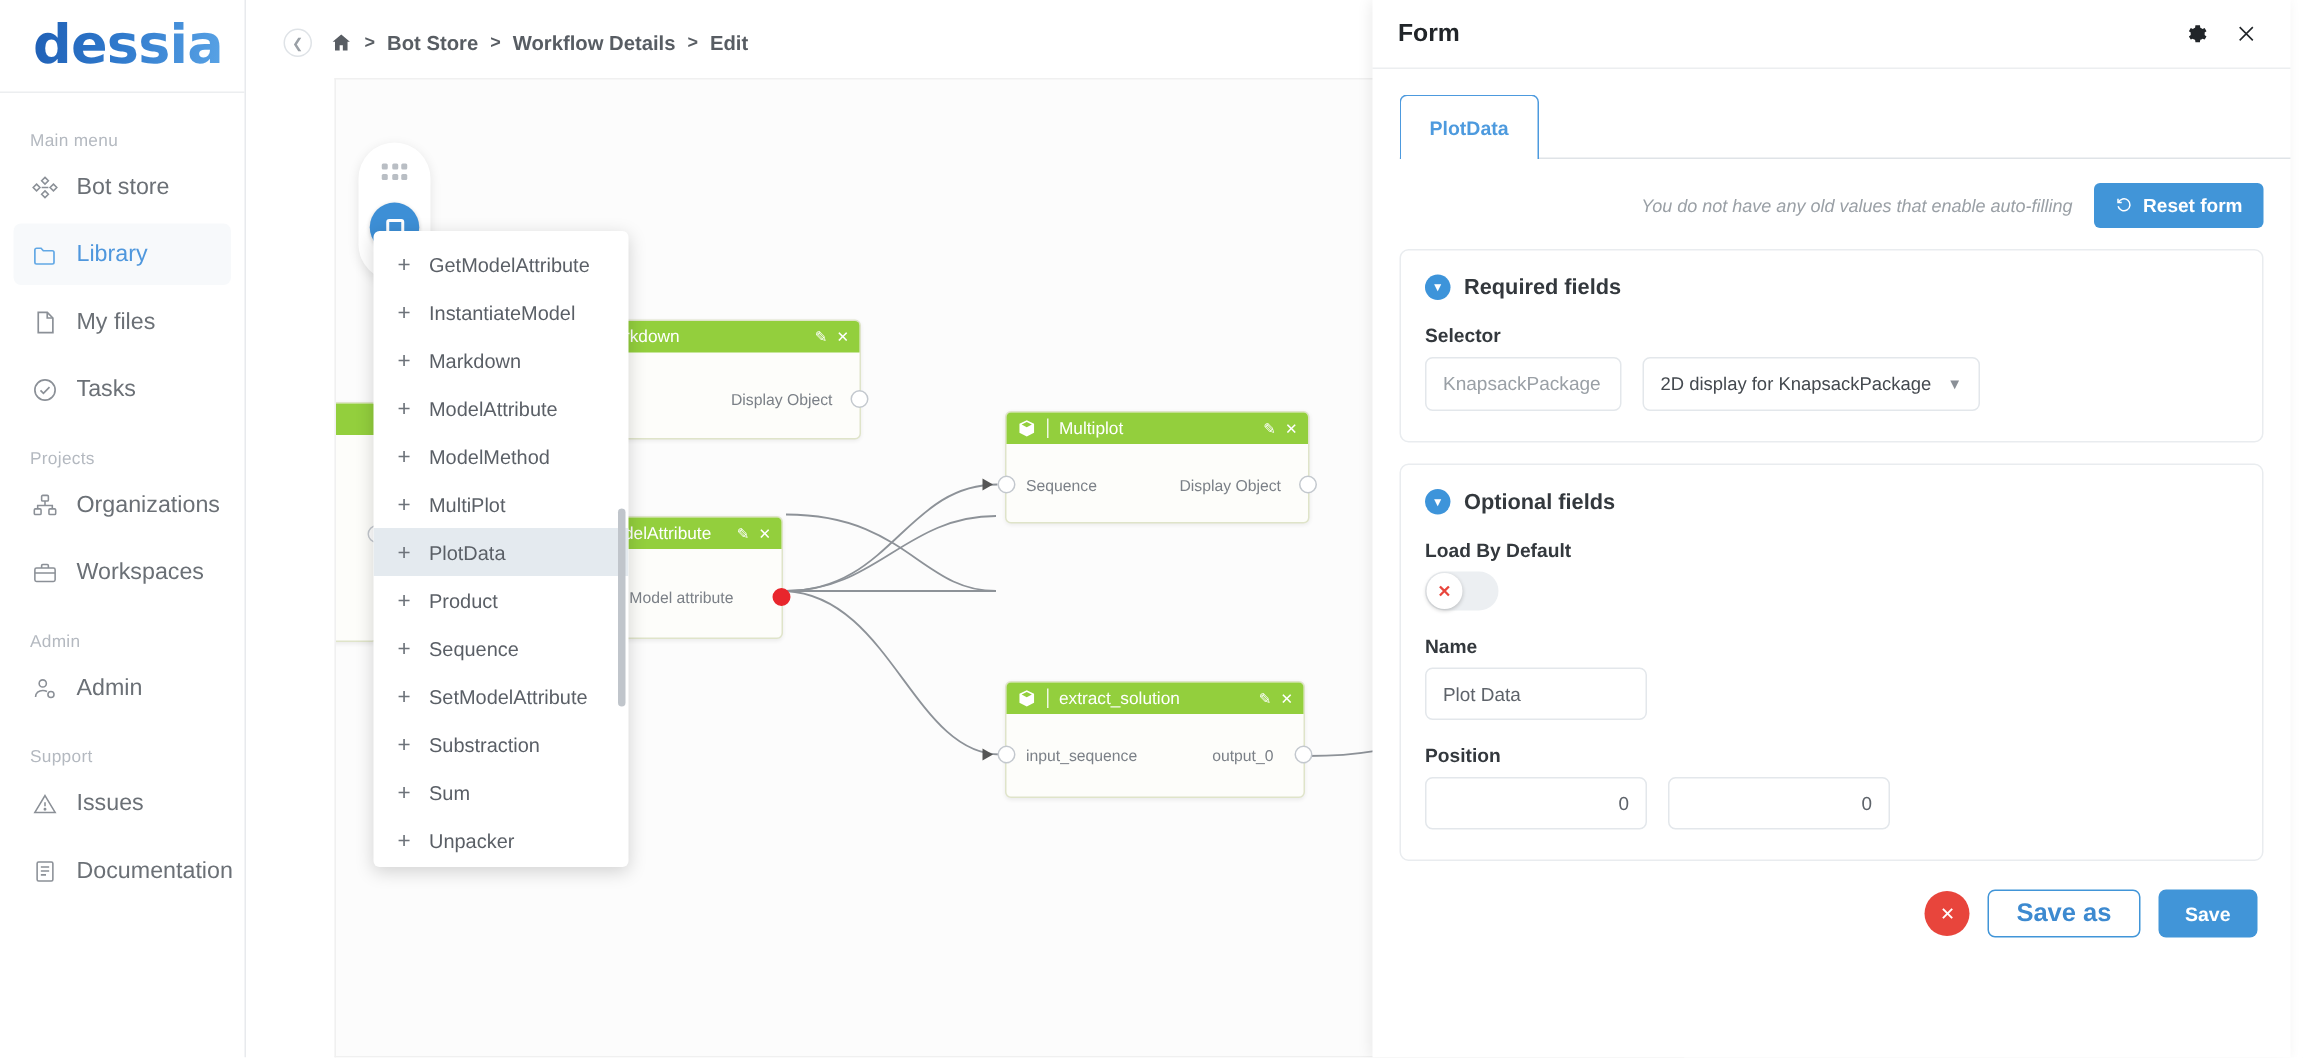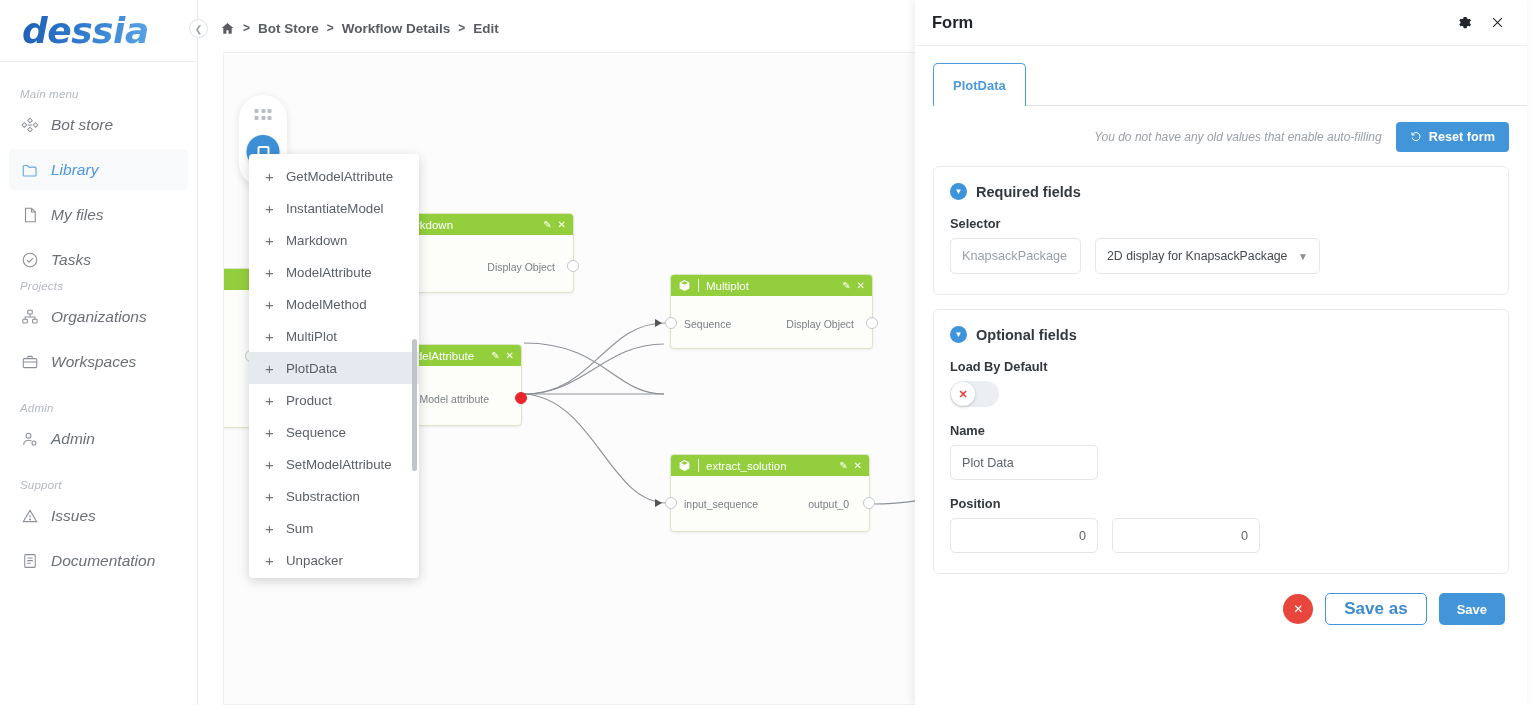--- a/index.html
+++ b/index.html
@@ -7,43 +7,42 @@
     width: 1535px; height: 705px;
     font-family: "Liberation Sans", sans-serif;
     background: #ffffff;
     overflow: hidden;
   }
   .app { position: relative; width: 1535px; height: 705px; }
 
   
   .sidebar {
     position: absolute; left: 0; top: 0;
-    width: 198px; height: 705px;
+    width: 164px; height: 705px;
     background: #ffffff;
     border-right: 1px solid #e8eaed;
-    font-style: italic;
   }
   .logo-area {
     height: 62px; display: flex; align-items: center;
     padding-left: 22px; border-bottom: 1px solid #eceef0;
   }
   .logo-text {
     font-size: 36px; font-weight: 700; letter-spacing: -0.5px;
     color: #2a6fc4;
     background: linear-gradient(100deg,#1f5fb5 0%,#2f79cc 45%,#5aa4e6 100%);
     -webkit-background-clip: text; background-clip: text;
     -webkit-text-fill-color: transparent;
     font-family: "DejaVu Sans", sans-serif;
   }
   .menu-group-label {
     font-size: 11.5px; color: #b4b9c0; padding: 0 0 0 20px;
     letter-spacing: .2px;
   }
   .group-main { margin-top: 26px; }
-  .group-projects { }
+  .group-projects { margin-top: 20px; }
   .group-admin { margin-top: 20px; }
   .group-support { margin-top: 20px; }
 
   .nav-item {
     display: flex; align-items: center; gap: 12px;
     height: 41px; margin: 4px 9px 0 9px; padding-left: 11px;
     border-radius: 5px; cursor: pointer;
     color: #6b7076; font-size: 15.5px;
   }
   .nav-item:first-of-type { margin-top: 8px; }

